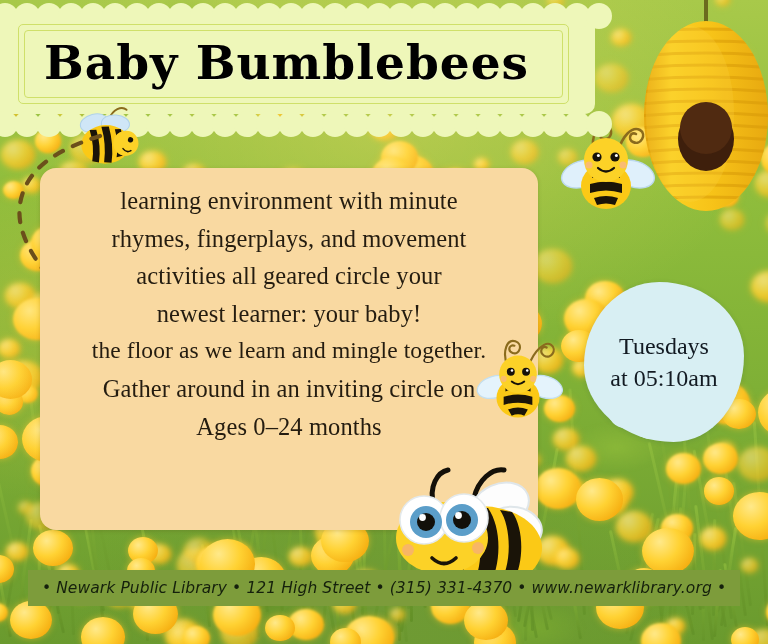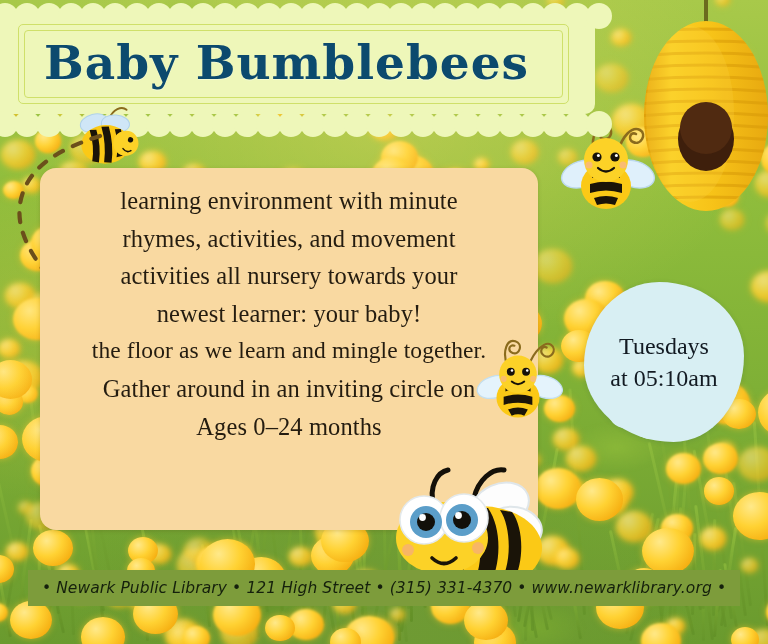--- a/index.html
+++ b/index.html
@@ -84,21 +84,21 @@
   }
   .banner-line-inner {
     position:absolute; left:24px; top:20px; right:32px; bottom:20px;
     border:1.4px solid #cfe06a; border-radius:4px;
   }
   .banner-title {
     position:absolute; left:0; right:22px; top:50%; transform:translateY(-52%);
     text-align:center;
     font-family:"DejaVu Serif", serif;
     font-size:47px; font-weight:700; letter-spacing:1px;
-    color:#0c4a6e; white-space:nowrap;
+    color:#000000; white-space:nowrap;
     text-shadow:0 1px 0 rgba(255,255,255,.35);
   }
 
   
   .text-card {
     position:absolute; left:40px; top:168px; width:498px; height:362px;
     background:#f9d9a1; border-radius:16px;
     box-shadow:0 1px 4px rgba(70,50,10,.18);
   }
   .text-card p {
@@ -631,22 +631,22 @@
 
   <div class="bee-trail">
     <svg viewBox="0 0 120 180" width="120" height="180">
       <path d="M100 6 C62 18 26 36 20 74 C15 110 44 140 66 170" fill="none" stroke="#6b4f1b" stroke-width="4.2" stroke-linecap="round" stroke-dasharray="9 11"></path>
     </svg>
   </div>
 
   <div class="text-card">
     <div class="card-inner">
       <p>learning environment with minute</p>
-      <p>rhymes, activities, and movement</p>
-      <p>activities all nursery towards your</p>
+      <p>rhymes, fingerplays, and movement</p>
+      <p>activities all geared circle your</p>
       <p>newest learner: your baby!</p>
       <p style="font-size:23.5px;">the floor as we learn and mingle together.</p>
       <p>Gather around in an inviting circle on</p>
       <p>Ages 0–24 months</p>
     </div>
   </div>
 
   <div class="bee" style="left:466px; top:326px; width:104px; height:104px;">
     <svg viewBox="0 0 116 116" width="104" height="104">
       <g fill="none" stroke="#8a6b1d" stroke-width="2.4" stroke-linecap="round">

